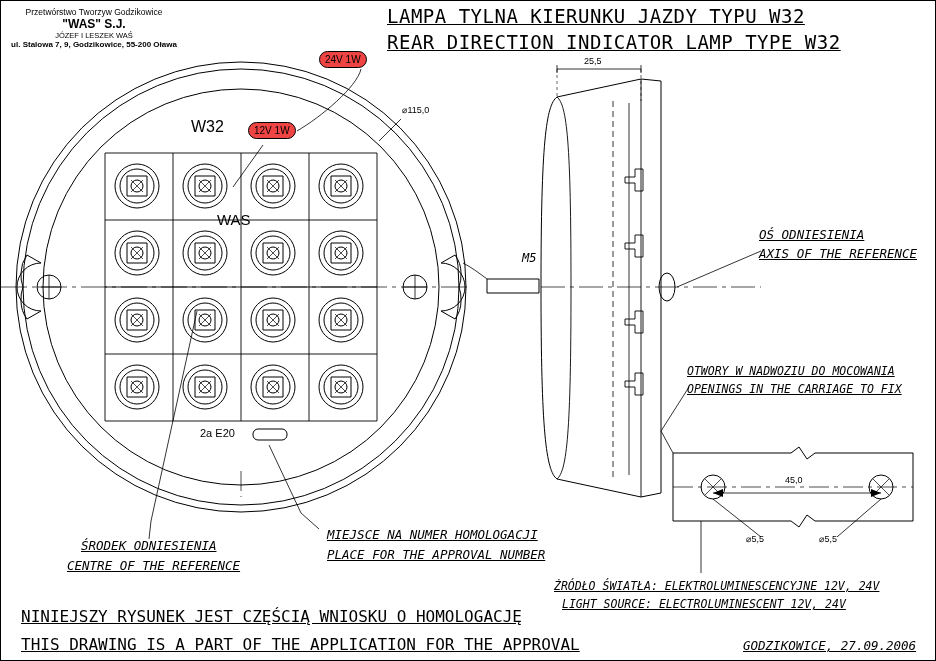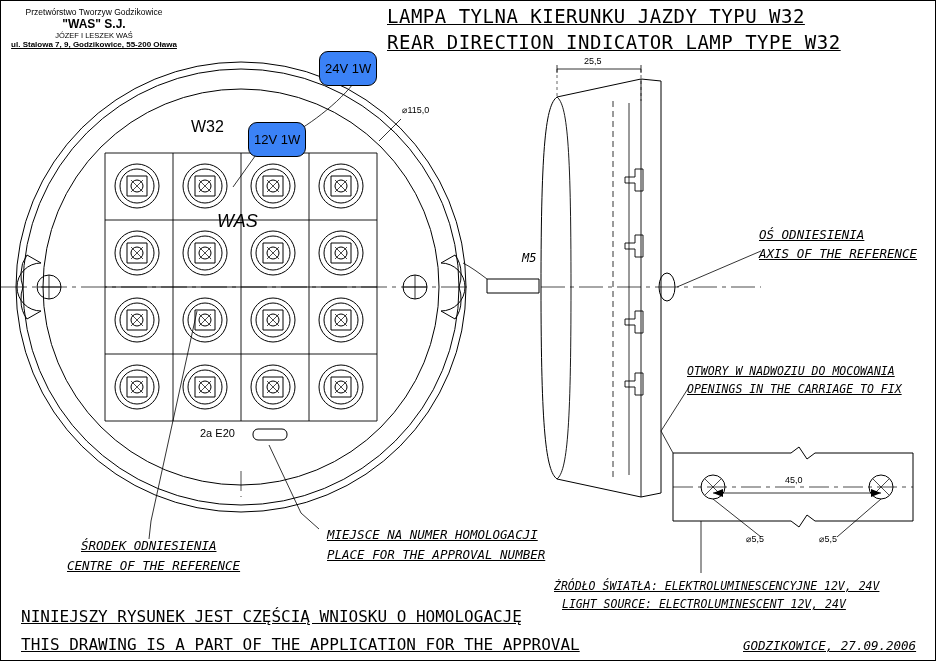--- a/index.html
+++ b/index.html
@@ -37,44 +37,44 @@
     font-size: 19px;
     letter-spacing: 0.5px;
     text-decoration: underline;
   }
 
   
   .stamp { text-align: center; }
   .stamp .l1 { font-size: 8.5px; }
   .stamp .l2 { font-size: 12px; font-weight: bold; }
   .stamp .l3 { font-size: 7.5px; }
-  .stamp .l4 { font-size: 8px; font-weight: bold; text-decoration: underline; }
+  .stamp .l4 { font-size: 8px; font-weight: bold; }
 
   
   svg.draw {
     position: absolute;
     left: 0; top: 0;
     width: 936px; height: 661px;
   }
   svg.draw * { vector-effect: non-scaling-stroke; }
   .dim { font-size: 9px; }
   .note { font-size: 12.5px; }
   .note-sm { font-size: 11.5px; }
   .bottom-note {
     font-family: "DejaVu Sans Mono", monospace;
     font-size: 16px;
     text-decoration: underline;
   }
   .label-box {
     position: absolute;
     border: 1px solid #000;
     border-radius: 9px;
-    font-size: 13px;
-    padding: 9px 5px;
-    background: #3b82f6;
+    font-size: 10px;
+    padding: 2px 5px;
+    background: #ef4444;
     font-family: "Liberation Sans", sans-serif;
   }
 </style>
 </head>
 <body>
 
 <div id="sheet">
 
   <div class="txt stamp" style="left:8px; top:6px; width:170px;">
     <div class="l1">Przetwórstwo Tworzyw Godzikowice</div>
@@ -296,21 +296,21 @@
         <path d="M196,310 L150,520 L148,538"></path>
 
         <path d="M268,444 L300,512 L318,528"></path>
 
         <path d="M700,520 L700,572"></path>
       </g>
     </g>
   </svg>
 
   <div class="txt" style="left:190px; top:117px; font-size:16px;">W32</div>
-  <div class="txt" style="left:216px; top:210px; font-size:18px;font-style:italic;">WAS</div>
+  <div class="txt" style="left:216px; top:210px; font-size:15px;">WAS</div>
 
   <div class="label-box" style="left:318px; top:50px;">24V 1W</div>
   <div class="label-box" style="left:247px; top:121px;">12V 1W</div>
 
   <div class="txt" style="left:199px; top:426px; font-size:11px;">2a E20</div>
 
   <div class="txt dim" style="left:401px; top:104px;">⌀115,0</div>
 
   <div class="txt dim" style="left:583px; top:55px;">25,5</div>
   <div class="txt mono-ital" style="left:521px; top:250px; font-size:12px;">M5</div>

